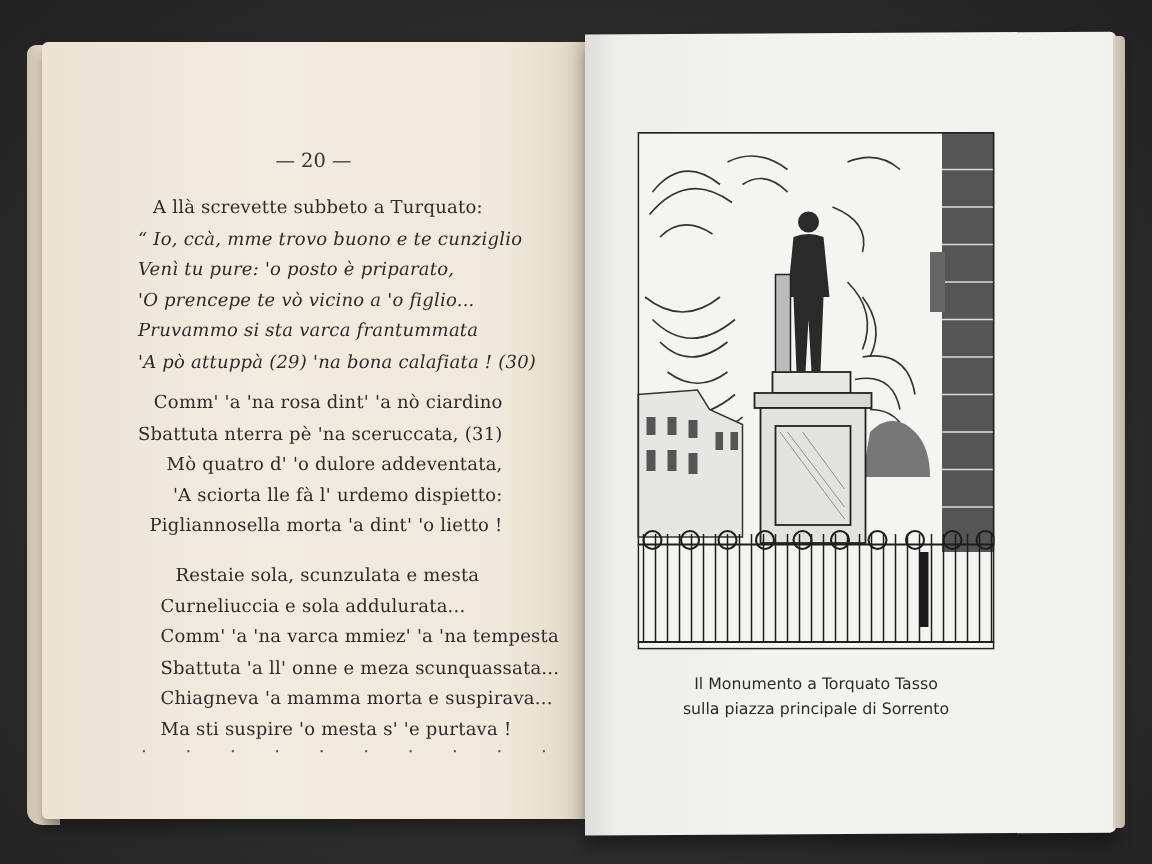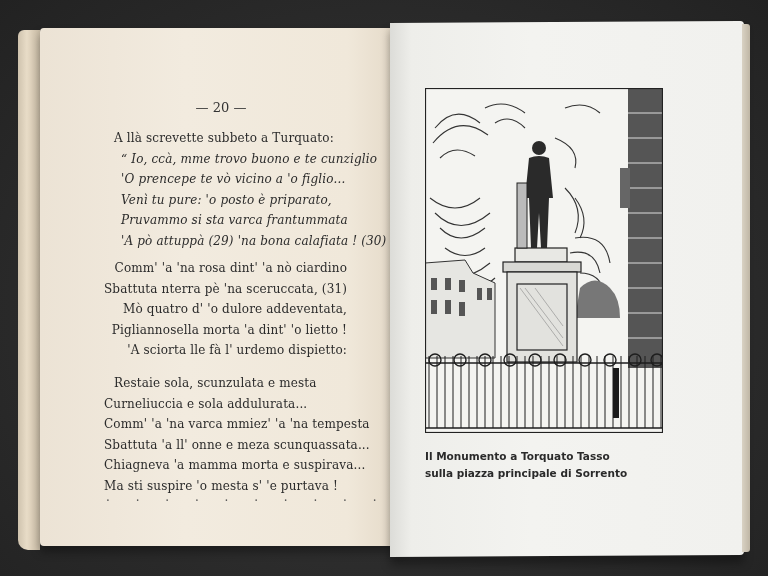--- a/index.html
+++ b/index.html
@@ -13,21 +13,21 @@
       position: absolute; inset: 0;
       background: radial-gradient(ellipse at 50% 55%, #3a3a3a 0%, #2b2b2b 60%, #222 100%);
     }
     
     .stack-left {
       position: absolute; left: 18px; top: 30px; width: 22px; height: 520px;
       background: linear-gradient(90deg, #cfc3ae 0%, #e8dcc7 40%, #d8cbb5 70%, #c9bca6 100%);
       border-radius: 6px 0 0 10px;
     }
     .page-left {
-      position: absolute; left: 40px; top: 28px; width: 362px; height: 518px;
+      position: absolute; left: 28px; top: 28px; width: 362px; height: 518px;
       background: linear-gradient(90deg, #ece3d5 0%, #f2ebdf 40%, #f0e8da 85%, #e3d8c6 100%);
       border-radius: 4px 0 0 4px;
       box-shadow: 0 6px 10px rgba(0,0,0,.35);
     }
     .page-left::after {
       content: ""; position: absolute; right: 0; top: 0; bottom: 0; width: 18px;
       background: linear-gradient(90deg, rgba(0,0,0,0), rgba(120,100,70,.12));
     }
     .page-right {
       position: absolute; left: 390px; top: 22px; width: 354px; height: 534px;
@@ -44,62 +44,63 @@
     .page-number {
       position: absolute; left: 0; width: 362px; top: 72px;
       text-align: center; font-size: 13px; color: #333;
     }
     .stanza {
       position: absolute; left: 64px; color: #2b2b2b;
       font-size: 12px; line-height: 20.5px; letter-spacing: 0.15px;
     }
     .stanza .line { white-space: nowrap; }
     .stanza .indent { padding-left: 10px; }
-    .stanza .it { font-style: italic; margin-left: 17px; }
+    .stanza .it { font-style: italic; }
     .stanza-1 { top: 100px; }
     .stanza-2 { top: 230px; text-align: right; }
-    .stanza-3 { top: 345px; }
+    .stanza-3 { top: 345px; margin-left: 15px; }
     .dots {
       position: absolute; left: 66px; top: 462px; width: 300px;
       font-size: 12px; letter-spacing: 11px; color: #555;
       white-space: nowrap;
     }
     .illustration {
       position: absolute; left: 425px; top: 88px; width: 238px; height: 345px;
     }
     .caption {
       position: absolute; left: 425px; top: 448px; width: 238px;
+      text-align: center;
       font-family: "DejaVu Sans", "Liberation Sans", sans-serif;
-      font-weight: bold; font-size: 10.5px; line-height: 17px; color: #2a2a2a;
+      font-weight: normal; font-size: 10.5px; line-height: 17px; color: #2a2a2a;
     }
   </style>
 </head>
 <body>
 
 <div class="bg-shade"></div>
 <div class="stack-left"></div>
 
 <div class="page-left">
   <div class="page-number">— 20 —</div>
 
   <div class="stanza stanza-1">
     <div class="line indent">A llà screvette subbeto a Turquato:</div>
     <div class="line it">“ Io, ccà, mme trovo buono e te cunziglio</div>
+    <div class="line it">Venì tu pure: 'o posto è priparato,</div>
     <div class="line it">'O prencepe te vò vicino a 'o figlio...</div>
-    <div class="line it">Venì tu pure: 'o posto è priparato,</div>
     <div class="line it">Pruvammo si sta varca frantummata</div>
     <div class="line it">'A pò attuppà (29) 'na bona calafiata ! (30)</div>
   </div>
 
   <div class="stanza stanza-2">
     <div class="line indent">Comm' 'a 'na rosa dint' 'a nò ciardino</div>
     <div class="line">Sbattuta nterra pè 'na sceruccata, (31)</div>
     <div class="line">Mò quatro d' 'o dulore addeventata,</div>
+    <div class="line">'A sciorta lle fà l' urdemo dispietto:</div>
     <div class="line">Pigliannosella morta 'a dint' 'o lietto !</div>
-    <div class="line">'A sciorta lle fà l' urdemo dispietto:</div>
   </div>
 
   <div class="stanza stanza-3">
     <div class="line indent">Restaie sola, scunzulata e mesta</div>
     <div class="line">Curneliuccia e sola addulurata...</div>
     <div class="line">Comm' 'a 'na varca mmiez' 'a 'na tempesta</div>
     <div class="line">Sbattuta 'a ll' onne e meza scunquassata...</div>
     <div class="line">Chiagneva 'a mamma morta e suspirava...</div>
     <div class="line">Ma sti suspire 'o mesta s' 'e purtava !</div>
   </div>

